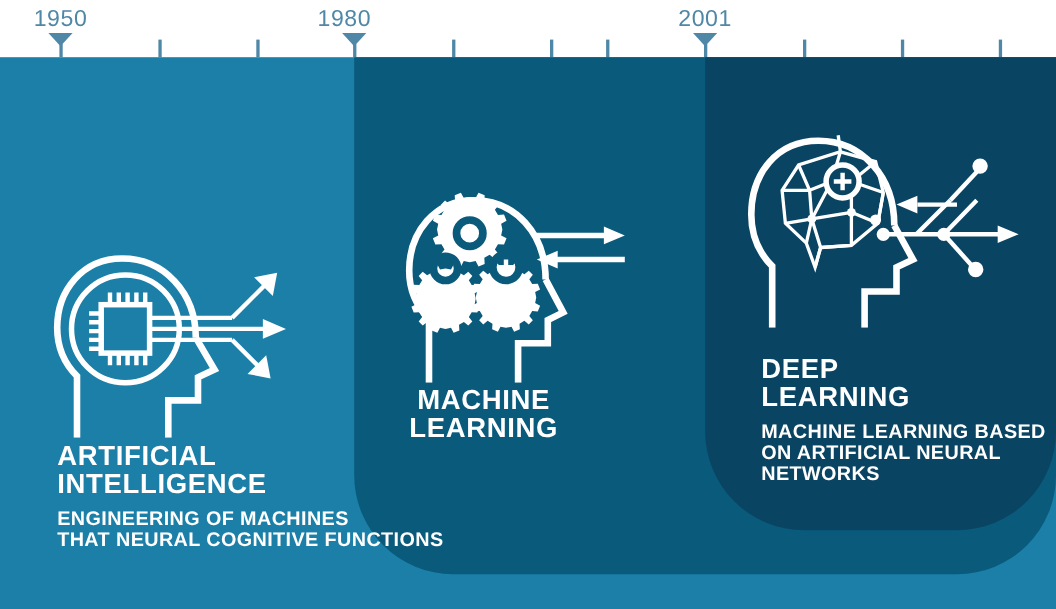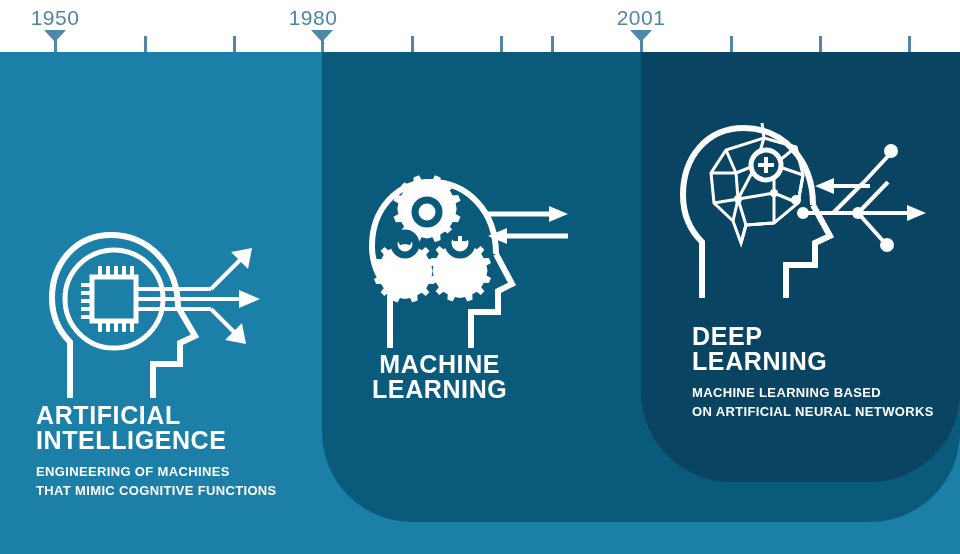--- a/index.html
+++ b/index.html
@@ -95,34 +95,34 @@
   }
 
   
   .icon-wrap { position: absolute; }
   #icon-ai  { left: 48px;  top: 208px; }
   #icon-ml  { left: 368px; top: 158px; }
   #icon-dl  { left: 678px; top: 103px; }
 
   
   .block { position: absolute; color: #ffffff; }
-  #text-ai { left: 36px;  top: 403px; }
+  #text-ai { left: 52px;  top: 403px; }
   #text-ml { left: 372px; top: 352px; text-align: center; }
   #text-dl { left: 692px; top: 304px; margin-top: 20px; }
 
   .heading {
     font-size: 25px;
     font-weight: 700;
     line-height: 25px;
     letter-spacing: 0.6px;
     margin: 0 0 9px 0;
     white-space: pre-line;
   }
   .sub {
-    font-size: 13px;
+    font-size: 18px;
     font-weight: 700;
     line-height: 19px;
     letter-spacing: 0.35px;
     margin: 0;
     white-space: pre-line;
   }
 </style>
 </head>
 <body>
 
@@ -297,21 +297,21 @@
       <path d="M156 83 L192 83" stroke="#ffffff" stroke-width="4"></path>
 
       <polygon points="248,110 229,102 229,118" fill="#ffffff" stroke="none"></polygon>
     </svg>
   </div>
 
   <div class="block" id="text-ai">
     <div class="heading">ARTIFICIAL
 INTELLIGENCE</div>
     <div class="sub">ENGINEERING OF MACHINES
-THAT MIMIC COGNITIVE FUNCTIONS</div>
+THAT NEURAL COGNITIVE FUNCTIONS</div>
   </div>
 
   <div class="block" id="text-ml">
     <div class="heading">MACHINE
 LEARNING</div>
   </div>
 
   <div class="block" id="text-dl">
     <div class="heading">DEEP
 LEARNING</div>

